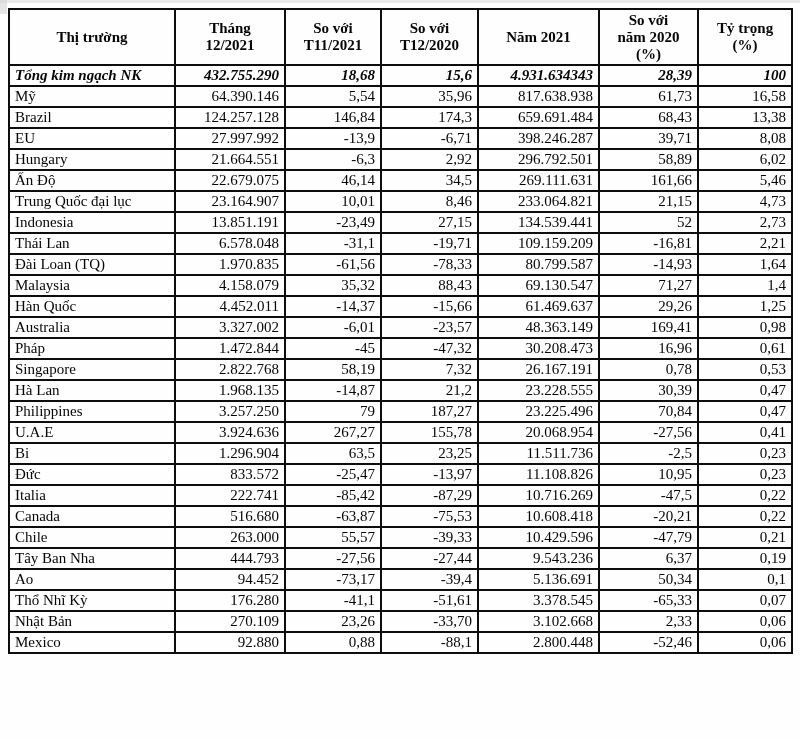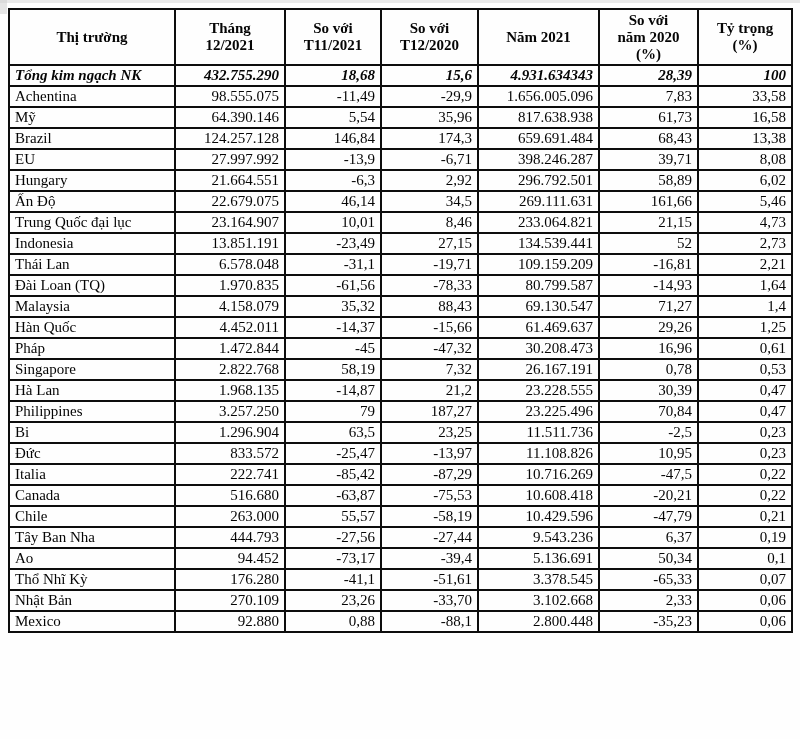--- a/index.html
+++ b/index.html
@@ -105,29 +105,20 @@
         <tr class="total-row">
           <td class="name-cell">Tổng kim ngạch NK</td>
           <td class="num-cell">432.755.290</td>
           <td class="num-cell">18,68</td>
           <td class="num-cell">15,6</td>
           <td class="num-cell">4.931.634343</td>
           <td class="num-cell">28,39</td>
           <td class="num-cell">100</td>
         </tr>
         <tr>
-          <td class="name-cell">Achentina</td>
-          <td class="num-cell">98.555.075</td>
-          <td class="num-cell">-11,49</td>
-          <td class="num-cell">-29,9</td>
-          <td class="num-cell">1.656.005.096</td>
-          <td class="num-cell">7,83</td>
-          <td class="num-cell">33,58</td>
-        </tr>
-        <tr>
           <td class="name-cell">Mỹ</td>
           <td class="num-cell">64.390.146</td>
           <td class="num-cell">5,54</td>
           <td class="num-cell">35,96</td>
           <td class="num-cell">817.638.938</td>
           <td class="num-cell">61,73</td>
           <td class="num-cell">16,58</td>
         </tr>
         <tr>
           <td class="name-cell">Brazil</td>
@@ -213,20 +204,29 @@
         <tr>
           <td class="name-cell">Hàn Quốc</td>
           <td class="num-cell">4.452.011</td>
           <td class="num-cell">-14,37</td>
           <td class="num-cell">-15,66</td>
           <td class="num-cell">61.469.637</td>
           <td class="num-cell">29,26</td>
           <td class="num-cell">1,25</td>
         </tr>
         <tr>
+          <td class="name-cell">Australia</td>
+          <td class="num-cell">3.327.002</td>
+          <td class="num-cell">-6,01</td>
+          <td class="num-cell">-23,57</td>
+          <td class="num-cell">48.363.149</td>
+          <td class="num-cell">169,41</td>
+          <td class="num-cell">0,98</td>
+        </tr>
+        <tr>
           <td class="name-cell">Pháp</td>
           <td class="num-cell">1.472.844</td>
           <td class="num-cell">-45</td>
           <td class="num-cell">-47,32</td>
           <td class="num-cell">30.208.473</td>
           <td class="num-cell">16,96</td>
           <td class="num-cell">0,61</td>
         </tr>
         <tr>
           <td class="name-cell">Singapore</td>
@@ -249,20 +249,29 @@
         <tr>
           <td class="name-cell">Philippines</td>
           <td class="num-cell">3.257.250</td>
           <td class="num-cell">79</td>
           <td class="num-cell">187,27</td>
           <td class="num-cell">23.225.496</td>
           <td class="num-cell">70,84</td>
           <td class="num-cell">0,47</td>
         </tr>
         <tr>
+          <td class="name-cell">U.A.E</td>
+          <td class="num-cell">3.924.636</td>
+          <td class="num-cell">267,27</td>
+          <td class="num-cell">155,78</td>
+          <td class="num-cell">20.068.954</td>
+          <td class="num-cell">-27,56</td>
+          <td class="num-cell">0,41</td>
+        </tr>
+        <tr>
           <td class="name-cell">Bi</td>
           <td class="num-cell">1.296.904</td>
           <td class="num-cell">63,5</td>
           <td class="num-cell">23,25</td>
           <td class="num-cell">11.511.736</td>
           <td class="num-cell">-2,5</td>
           <td class="num-cell">0,23</td>
         </tr>
         <tr>
           <td class="name-cell">Đức</td>
@@ -288,21 +297,21 @@
           <td class="num-cell">-63,87</td>
           <td class="num-cell">-75,53</td>
           <td class="num-cell">10.608.418</td>
           <td class="num-cell">-20,21</td>
           <td class="num-cell">0,22</td>
         </tr>
         <tr>
           <td class="name-cell">Chile</td>
           <td class="num-cell">263.000</td>
           <td class="num-cell">55,57</td>
-          <td class="num-cell">-58,19</td>
+          <td class="num-cell">-39,33</td>
           <td class="num-cell">10.429.596</td>
           <td class="num-cell">-47,79</td>
           <td class="num-cell">0,21</td>
         </tr>
         <tr>
           <td class="name-cell">Tây Ban Nha</td>
           <td class="num-cell">444.793</td>
           <td class="num-cell">-27,56</td>
           <td class="num-cell">-27,44</td>
           <td class="num-cell">9.543.236</td>
@@ -335,18 +344,18 @@
           <td class="num-cell">3.102.668</td>
           <td class="num-cell">2,33</td>
           <td class="num-cell">0,06</td>
         </tr>
         <tr>
           <td class="name-cell">Mexico</td>
           <td class="num-cell">92.880</td>
           <td class="num-cell">0,88</td>
           <td class="num-cell">-88,1</td>
           <td class="num-cell">2.800.448</td>
-          <td class="num-cell">-35,23</td>
+          <td class="num-cell">-52,46</td>
           <td class="num-cell">0,06</td>
         </tr>
       </tbody>
   </table>
 </div>
 
 </body></html>

